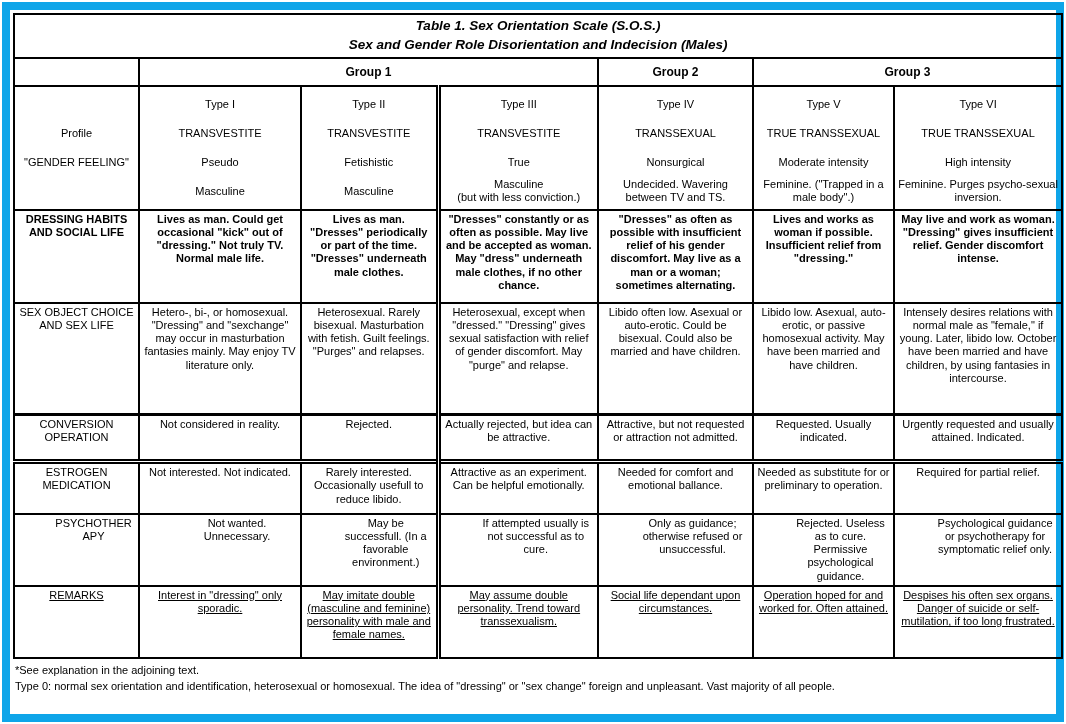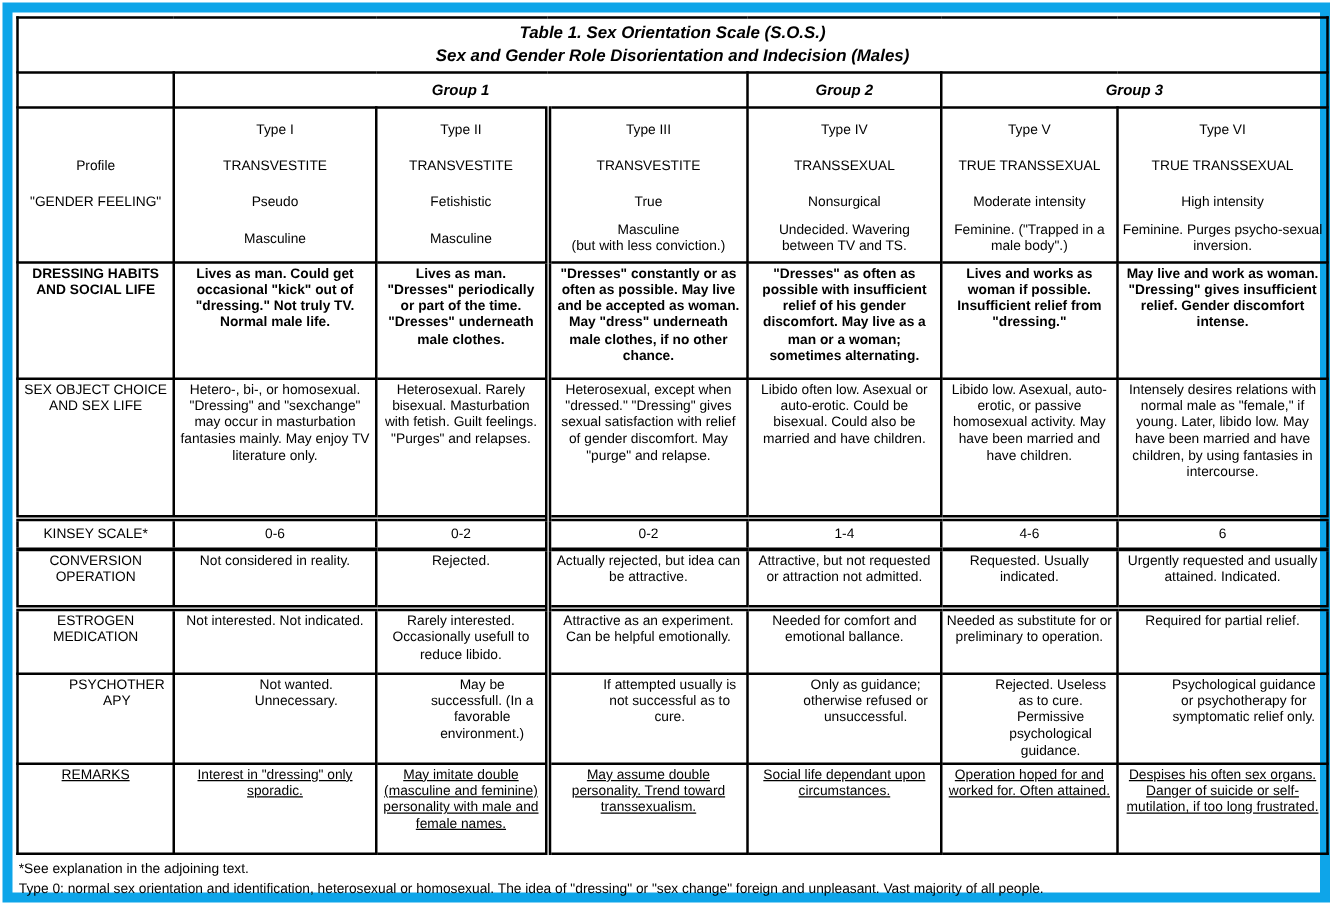--- a/index.html
+++ b/index.html
@@ -22,21 +22,21 @@
     vertical-align: top;
     font-size: 11px;
     line-height: 1.2;
     word-wrap: break-word;
   }
   .title-row td {
     font-weight: bold; font-style: italic;
     font-size: 13.5px; line-height: 1.4;
     height: 38px; vertical-align: middle;
   }
-  .group-row td { font-weight: bold; font-size: 12px; height: 28px; vertical-align: middle; font-style: italic; }
+  .group-row td { font-weight: bold; font-size: 12px; height: 28px; vertical-align: middle; }
   .profile-row td { height: 124px; padding: 3px 3px; }
   .pgrid {
     display: grid; grid-template-rows: repeat(4, 1fr);
     height: 116px; align-items: center; justify-items: center;
     white-space: pre-line;
   }
   .dbl { border-left: 5px double #000; }
   .row-dressing td   { height: 93px; font-weight: bold; }
   .row-sexobject td  { height: 112px; }
   .row-kinsey td     { border-top: 5px double #000; height: 25px; vertical-align: middle; }
@@ -149,32 +149,23 @@
       <td>May live and work as woman. "Dressing" gives insufficient relief. Gender discomfort intense.</td>
     </tr>
 
     <tr class="row-sexobject">
       <td class="label">SEX OBJECT CHOICE AND SEX LIFE</td>
       <td>Hetero-, bi-, or homosexual. "Dressing" and "sexchange" may occur in masturbation fantasies mainly. May enjoy TV literature only.</td>
       <td>Heterosexual. Rarely bisexual. Masturbation with fetish. Guilt feelings. "Purges" and relapses.</td>
       <td class="dbl">Heterosexual, except when "dressed." "Dressing" gives sexual satisfaction with relief of gender discomfort. May "purge" and relapse.</td>
       <td>Libido often low. Asexual or auto-erotic. Could be bisexual. Could also be married and have children.</td>
       <td>Libido low. Asexual, auto-erotic, or passive homosexual activity. May have been married and have children.</td>
-      <td>Intensely desires relations with normal male as "female," if young. Later, libido low. May have been married and have children, by using fantasies in intercourse.</td>
-    </tr>
-
-    <tr class="row-kinsey">
-      <td class="label">KINSEY SCALE*</td>
-      <td>0-6</td>
-      <td>0-2</td>
-      <td class="dbl">0-2</td>
-      <td>1-4</td>
-      <td>4-6</td>
-      <td>6</td>
-    </tr>
+      <td>Intensely desires relations with normal male as "female," if young. Later, libido low. October have been married and have children, by using fantasies in intercourse.</td>
+    </tr>
+
 
     <tr class="row-conversion">
       <td class="label">CONVERSION OPERATION</td>
       <td>Not considered in reality.</td>
       <td>Rejected.</td>
       <td class="dbl">Actually rejected, but idea can be attractive.</td>
       <td>Attractive, but not requested or attraction not admitted.</td>
       <td>Requested. Usually indicated.</td>
       <td>Urgently requested and usually attained. Indicated.</td>
     </tr>

